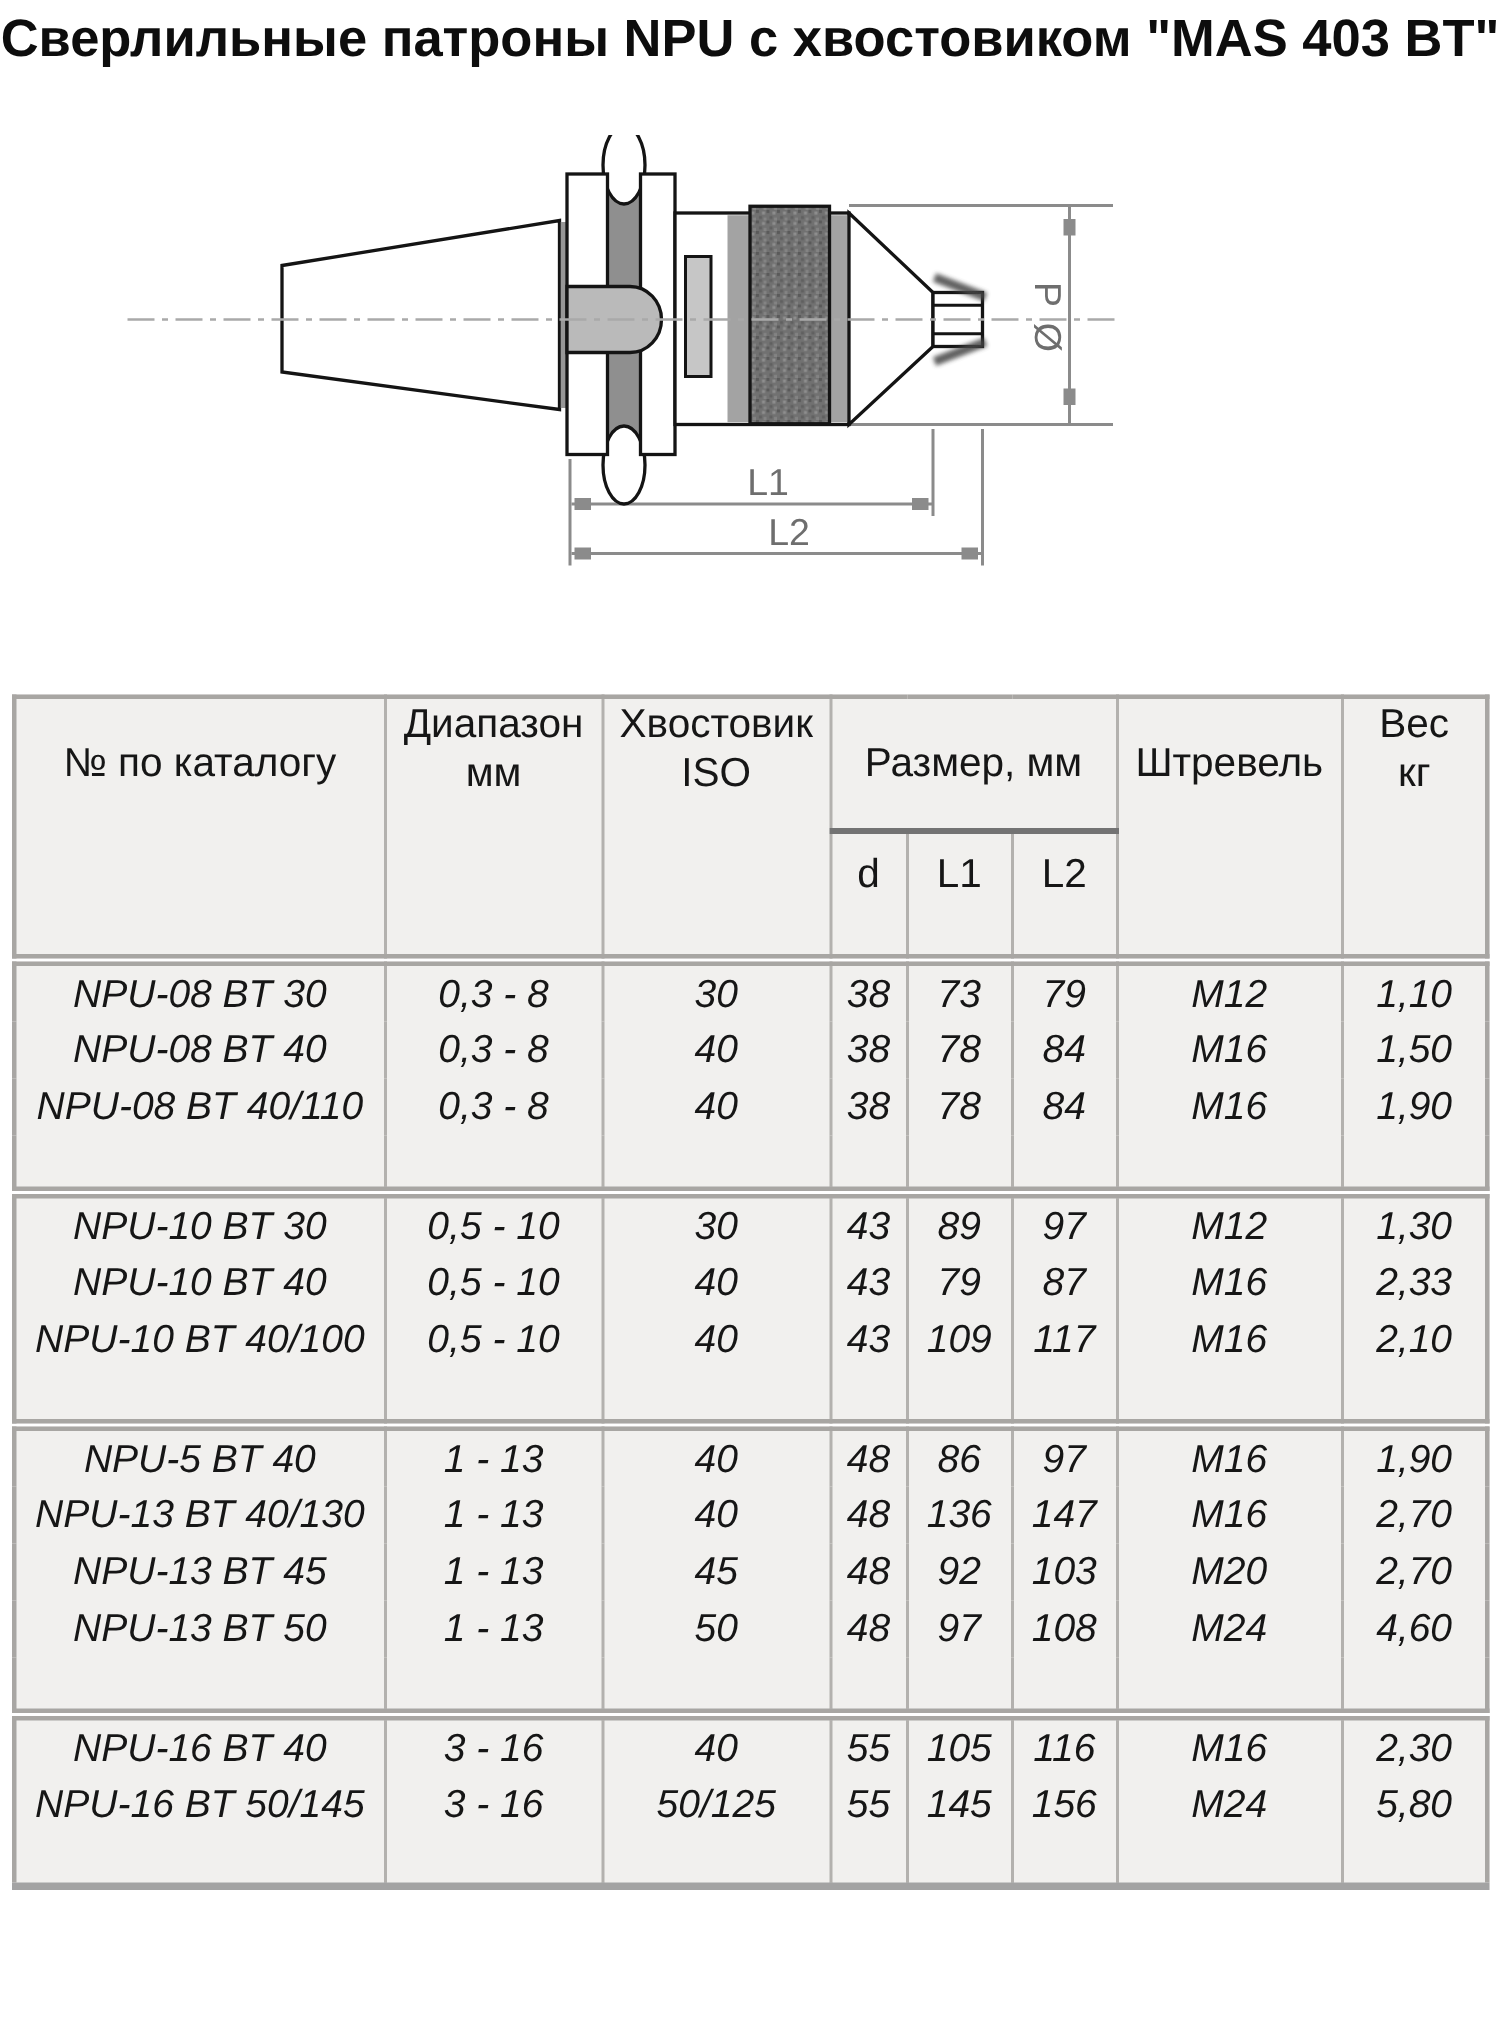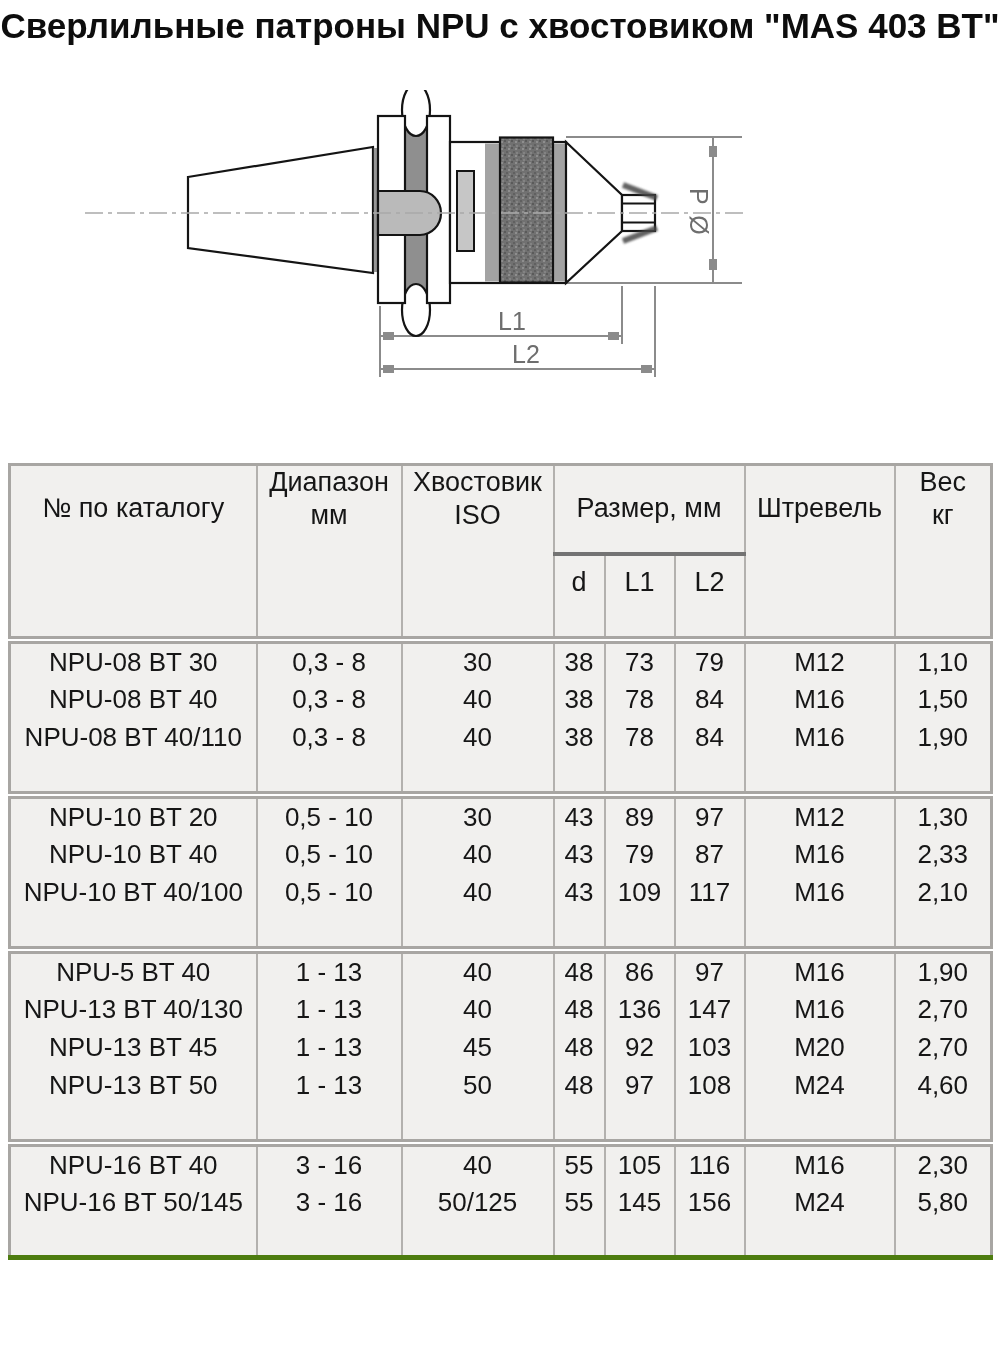--- a/index.html
+++ b/index.html
@@ -5,22 +5,22 @@
   html,body{margin:0;padding:0;background:#ffffff;}
   .page{position:relative;width:1000px;height:1345px;background:#fff;overflow:hidden;
         font-family:"Liberation Sans", sans-serif;color:#161616;}
   .title{position:absolute;top:6px;left:0;width:100%;text-align:center;
          font-size:35px;font-weight:bold;color:#0d0d0d;white-space:nowrap;}
   .figure{position:absolute;left:75px;top:90px;width:690px;height:310px;}
 
   .tables{position:absolute;left:8px;top:463px;width:868px;}
   table{border-collapse:collapse;table-layout:fixed;width:984px;background:#f1f0ee;
         border:3px solid #a8a6a3;}
-  table.blk{margin-top:2px;}
-  table.blk-last{border-bottom:5px solid #4d7c0f;}
+  table.blk{margin-top:2px;font-style:italic;}
+  table.blk-last{border-bottom:5px solid #a3a3a3;}
   td,th{border-left:2px solid #b3b1ae;padding:0;margin:0;text-align:center;
         font-weight:normal;color:#161616;overflow:hidden;}
   tr.r1{height:89px;}
   tr.r2{height:84px;}
   th{vertical-align:top;font-size:27px;line-height:33px;}
   .pt1{padding-top:26px;}
   .pt2{}
   th.sub{padding-top:10px;}
   th.size-head{border-bottom:4px solid #737373;}
   tbody.rows tr{height:38px;}
@@ -213,21 +213,21 @@
           <col style="width:152px">
         <col style="width:51px">
           <col style="width:70px">
           <col style="width:70px">
         <col style="width:150px">
           <col style="width:97px">
       </colgroup>
       <tbody class="rows">
 
           <tr>
-            <td>NPU-10 BT 20</td>
+            <td>NPU-10 BT 30</td>
             <td>0,5 - 10</td>
             <td>30</td>
             <td>43</td>
             <td>89</td>
             <td>97</td>
             <td>M12</td>
             <td>1,30</td>
           </tr>
 
           <tr>

